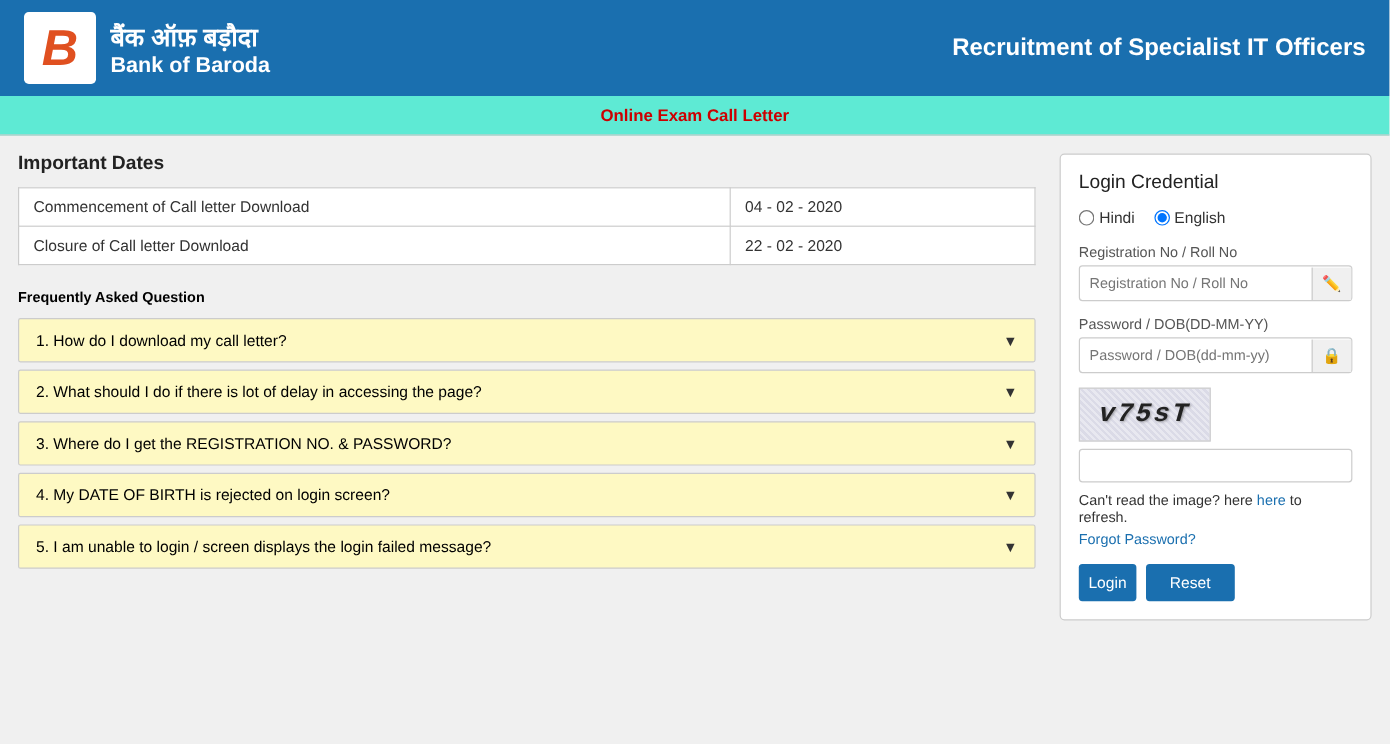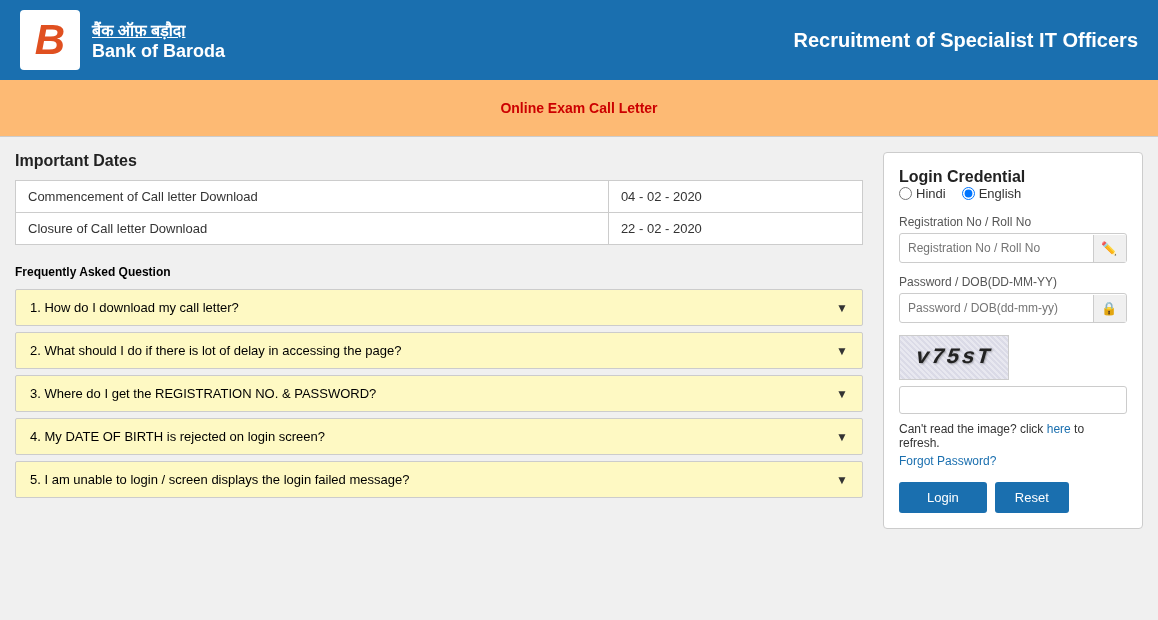--- a/index.html
+++ b/index.html
@@ -31,40 +31,39 @@
       font-weight: bold;
       color: #e05020;
       font-style: italic;
     }
     .logo-text {
       display: flex;
       flex-direction: column;
     }
     .logo-hindi {
       color: white;
-      font-size: 16px;
-      font-weight: bold;
-      text-decoration: underline;
+      font-size: 21px;
+      font-weight: bold;
     }
     .logo-english {
       color: white;
       font-size: 18px;
       font-weight: bold;
     }
     .header-title {
       color: white;
       font-size: 20px;
       font-weight: bold;
     }
 
     
     .sub-header {
-      background: #fdba74;
+      background: #5eead4;
       text-align: center;
-      padding: 20px;
+      padding: 8px;
       border-bottom: 1px solid #ccc;
     }
     .sub-header span {
       color: #cc0000;
       font-weight: bold;
       font-size: 14px;
     }
 
     
     .main-content {
@@ -129,22 +128,23 @@
       border-radius: 2px;
     }
     .faq-item .chevron {
       color: #333;
       font-size: 12px;
     }
 
     
     .login-title {
       font-size: 16px;
-      font-weight: bold;
+      font-weight: normal;
       color: #222;
+      margin-bottom: 12px;
     }
     .lang-select {
       display: flex;
       align-items: center;
       gap: 16px;
       margin-bottom: 14px;
     }
     .radio-label {
       display: flex;
       align-items: center;
@@ -236,21 +236,21 @@
       margin-bottom: 14px;
     }
     .btn-row {
       display: flex;
       gap: 8px;
     }
     .btn-login {
       background: #1a6faf;
       color: white;
       border: none;
-      padding: 8px 28px;
+      padding: 8px 8px;
       cursor: pointer;
       font-size: 13px;
       border-radius: 3px;
     }
     .btn-reset {
       background: #1a6faf;
       color: white;
       border: none;
       padding: 8px 20px;
       cursor: pointer;
@@ -365,21 +365,21 @@
     </div>
 
     
     <div class="captcha-box">
       <span class="captcha-text">v75sT</span>
     </div>
     <input type="text" class="captcha-input" placeholder="" style="">
 
     
     <div class="captcha-note">
-      <span>Can't read the image? click </span><a href="#">here</a><span> to refresh.</span>
+      <span>Can't read the image? here </span><a href="#">here</a><span> to refresh.</span>
     </div>
 
     
     <a href="#" class="forgot-pwd">Forgot Password?</a>
 
     
     <div class="btn-row">
       <button class="btn-login">Login</button>
       <button class="btn-reset">Reset</button>
     </div>

